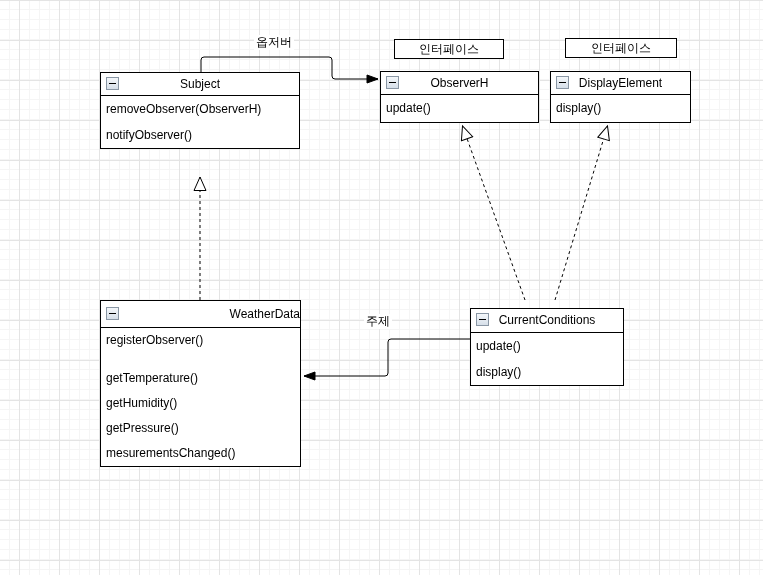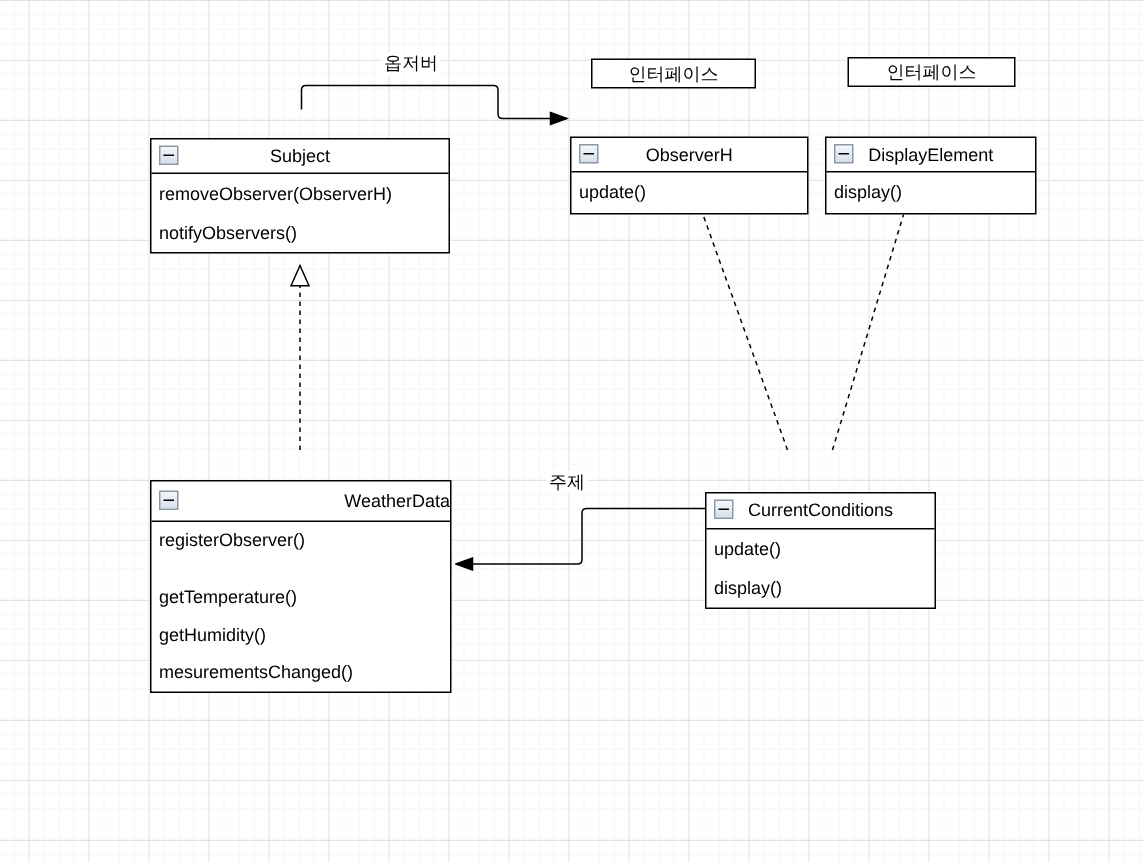--- a/index.html
+++ b/index.html
@@ -16,21 +16,20 @@
       linear-gradient(to bottom,#e4e4e4 1px,transparent 1px),
       linear-gradient(to right,#f5f5f5 1px,transparent 1px),
       linear-gradient(to bottom,#f5f5f5 1px,transparent 1px);
     background-size:40px 40px,40px 40px,10px 10px,10px 10px;
     background-position:19px 0,0 0,-1px -1px,-1px -1px;
   }
   #edges{position:absolute;left:0;top:0;z-index:1;}
   .uml-class{
     position:absolute;z-index:2;background:#fff;border:1px solid #000;
     box-sizing:border-box;
-    margin-top:20px;
   }
   .uml-title{
     position:relative;text-align:center;border-bottom:1px solid #000;
     height:22px;line-height:22px;white-space:nowrap;overflow:hidden;
   }
   .collapse{
     position:absolute;left:5px;top:4px;width:13px;height:13px;
     background:linear-gradient(#f4f7fa,#d6dfe9);
     border:1px solid #8a97a5;box-sizing:border-box;
   }
@@ -98,21 +97,21 @@
 
   <div class="edge-label" id="label-observer">옵저버</div>
   <div class="edge-label" id="label-subject">주제</div>
 
   <div class="uml-class" id="box-subject">
     <div class="uml-title">
       <span class="collapse"></span>
       <span>Subject</span>
     </div>
     <div class="uml-row">removeObserver(ObserverH)</div>
-    <div class="uml-row">notifyObservers()</div>
+    <div class="uml-row">notifyObserver()</div>
   </div>
 
   <div class="uml-class" id="box-observerh">
     <div class="uml-title">
       <span class="collapse"></span>
       <span>ObserverH</span>
     </div>
     <div class="uml-row">update()</div>
   </div>
 
@@ -126,20 +125,21 @@
 
   <div class="uml-class" id="box-weatherdata">
     <div class="uml-title">
       <span class="collapse"></span>
       <span>WeatherData</span>
     </div>
     <div class="uml-row">registerObserver()</div>
     <div class="uml-spacer"></div>
     <div class="uml-row">getTemperature()</div>
     <div class="uml-row">getHumidity()</div>
+    <div class="uml-row">getPressure()</div>
     <div class="uml-row">mesurementsChanged()</div>
   </div>
 
   <div class="uml-class" id="box-currentconditions">
     <div class="uml-title">
       <span class="collapse"></span>
       <span>CurrentConditions</span>
     </div>
     <div class="uml-row">update()</div>
     <div class="uml-row">display()</div>

